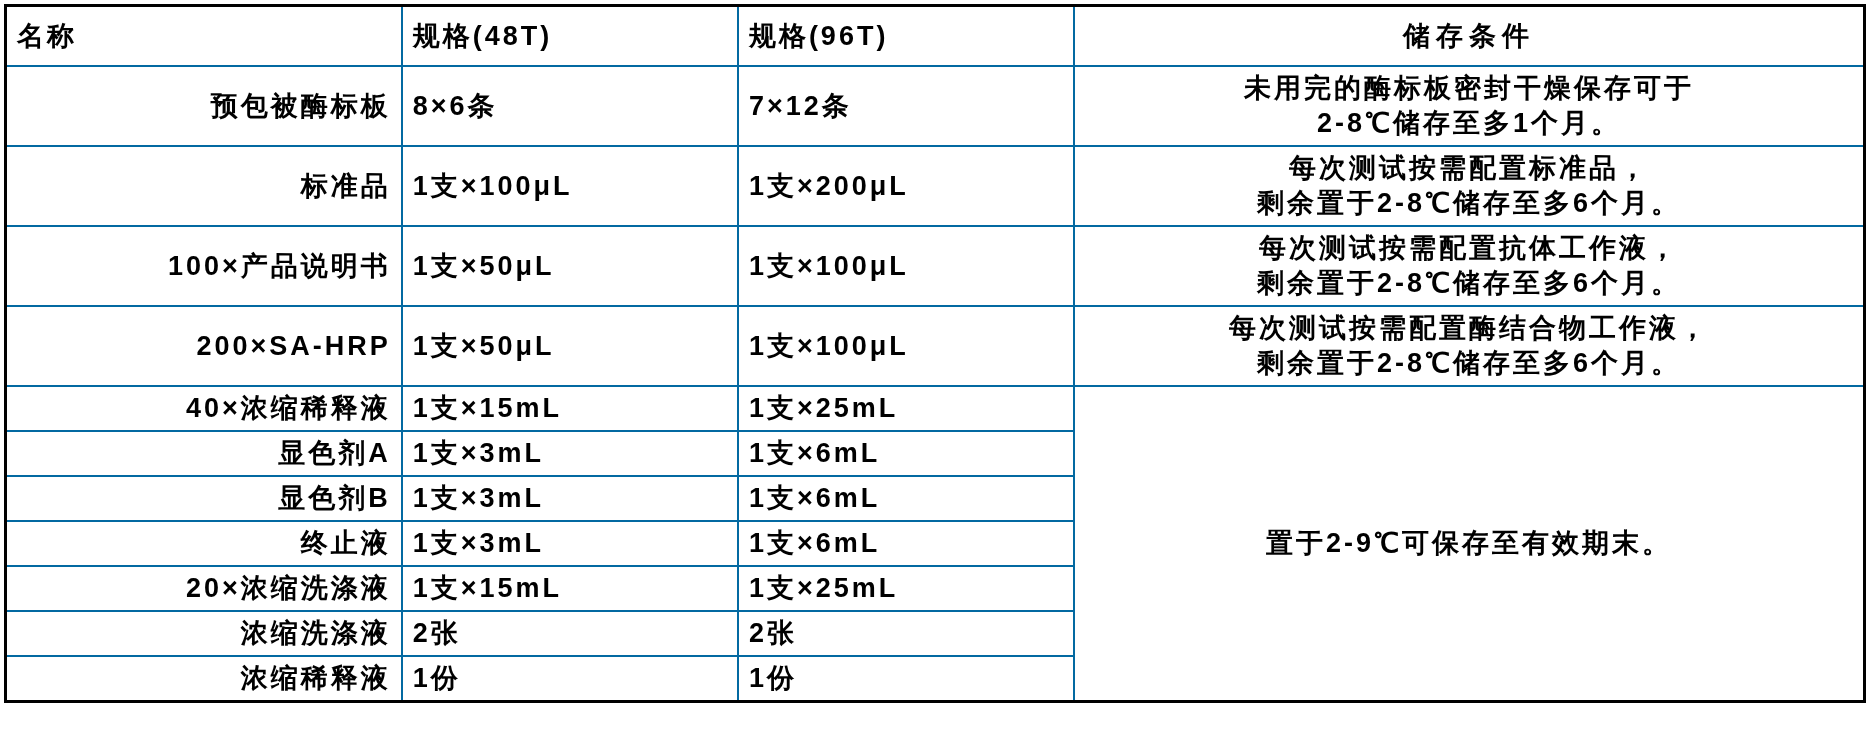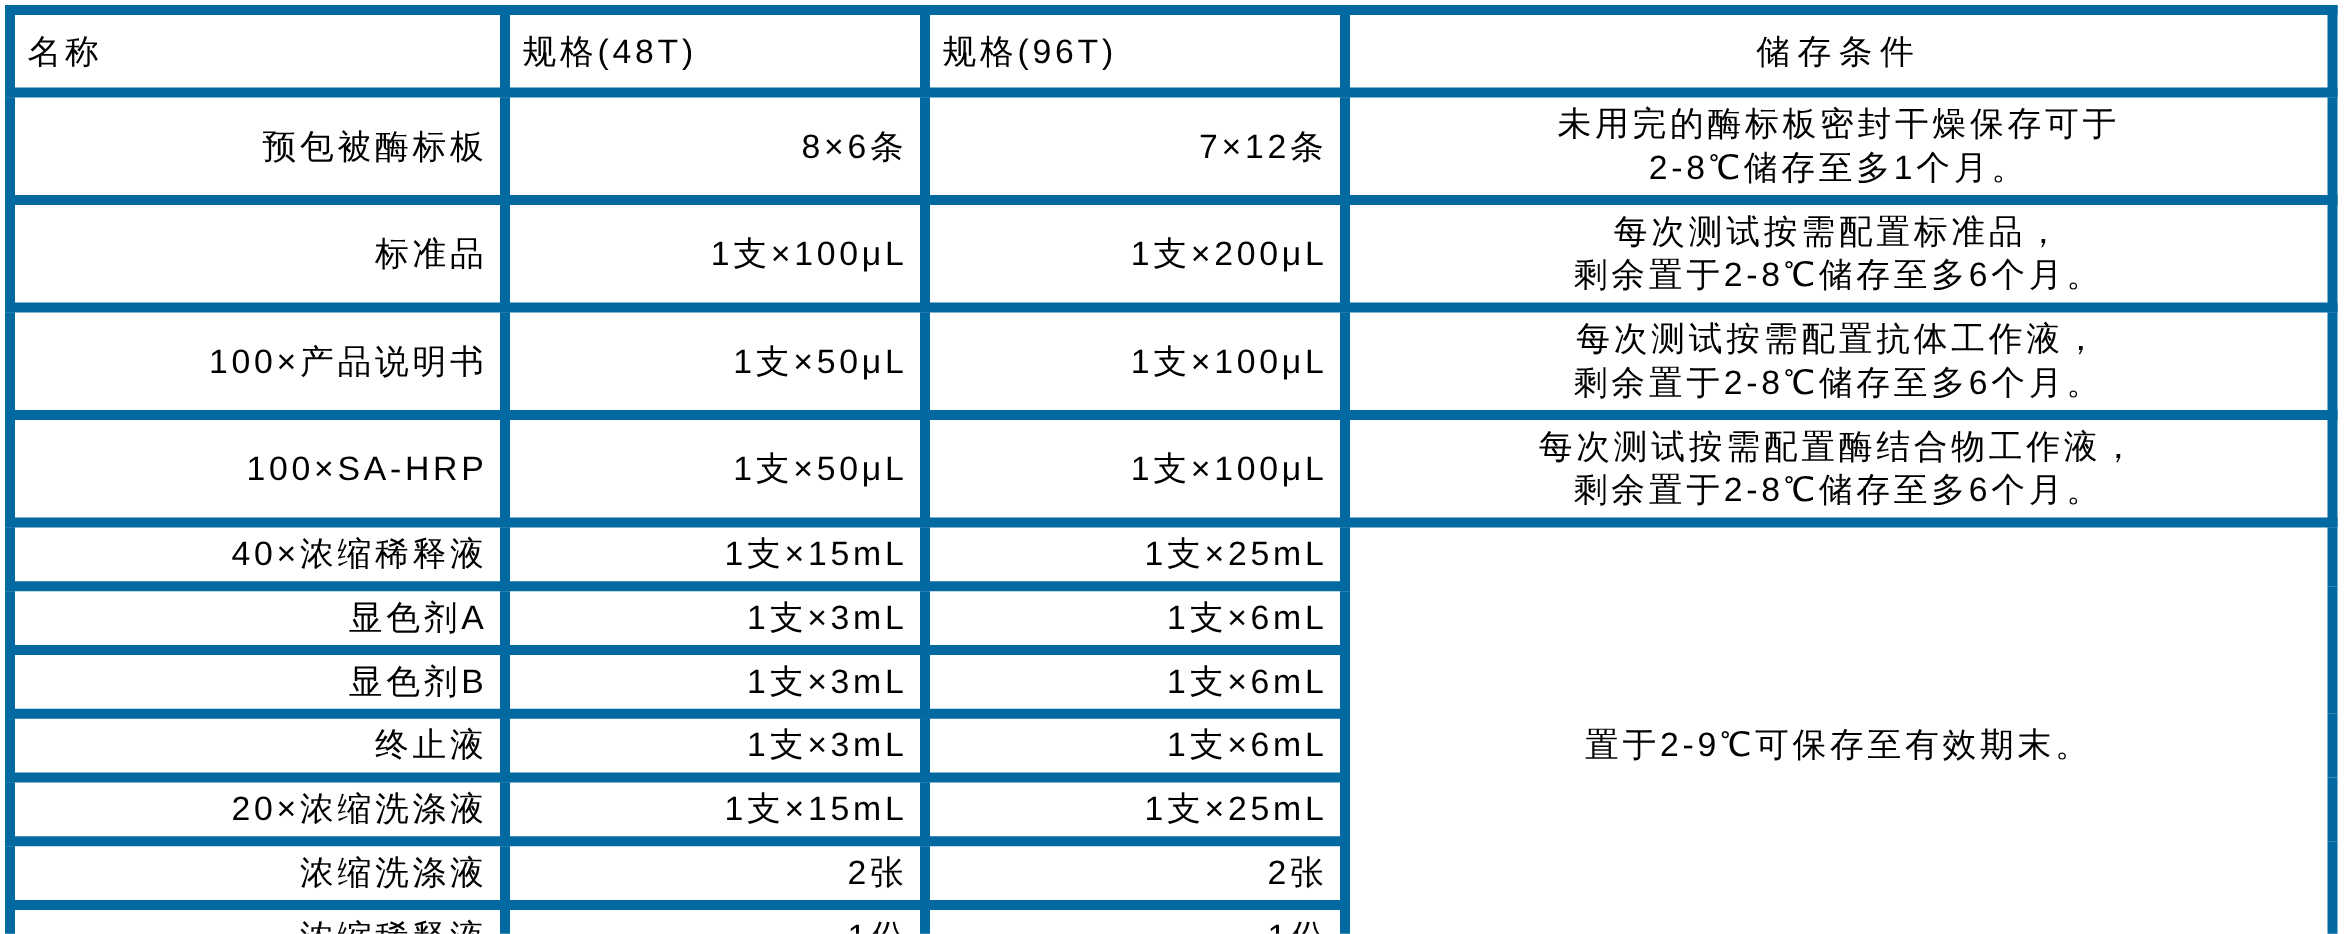--- a/index.html
+++ b/index.html
@@ -26,44 +26,44 @@
     table-layout: fixed;
     width: 1862px;
     border: 3px solid #000;
   }
   table.kit-table col.c-name   { width: 396px; }
   table.kit-table col.c-48     { width: 336px; }
   table.kit-table col.c-96     { width: 336px; }
   table.kit-table col.c-store  { width: 790px; }
 
   table.kit-table td, table.kit-table th {
-    border: 8px solid #0369a1;
+    border: 2px solid #0369a1;
     padding: 0 10px;
     vertical-align: middle;
-    font-weight: normal;
+    font-weight: bold;
     font-size: 27px;
     letter-spacing: 3px;
     line-height: 1.28;
   }
   th.head-cell {
     height: 58px;
     text-align: left;
     font-size: 29px;
     letter-spacing: 2px;
   }
   th.head-cell.center {
     text-align: center;
     letter-spacing: 6px;
   }
   td.name-cell {
     text-align: right;
     letter-spacing: 3px;
   }
   td.spec-cell {
-    text-align: right;
+    text-align: left;
     letter-spacing: 3px;
   }
   td.store-cell {
     text-align: center;
     letter-spacing: 3px;
     line-height: 1.45;
     padding: 6px 14px;
     margin-top: 12px;
   }
   tr.tall td { height: 78px; }
@@ -114,21 +114,21 @@
       <tr class="tall">
         <td class="name-cell">100×产品说明书</td>
         <td class="spec-cell">1支×50μL</td>
         <td class="spec-cell">1支×100μL</td>
         <td class="store-cell">
           <div class="nowrap">每次测试按需配置抗体工作液，</div>
           <div class="nowrap">剩余置于2-8℃储存至多6个月。</div>
         </td>
       </tr>
       <tr class="tall">
-        <td class="name-cell">100×SA-HRP</td>
+        <td class="name-cell">200×SA-HRP</td>
         <td class="spec-cell">1支×50μL</td>
         <td class="spec-cell">1支×100μL</td>
         <td class="store-cell">
           <div class="nowrap">每次测试按需配置酶结合物工作液，</div>
           <div class="nowrap">剩余置于2-8℃储存至多6个月。</div>
         </td>
       </tr>
       <tr class="short">
         <td class="name-cell">40×浓缩稀释液</td>
         <td class="spec-cell">1支×15mL</td>

